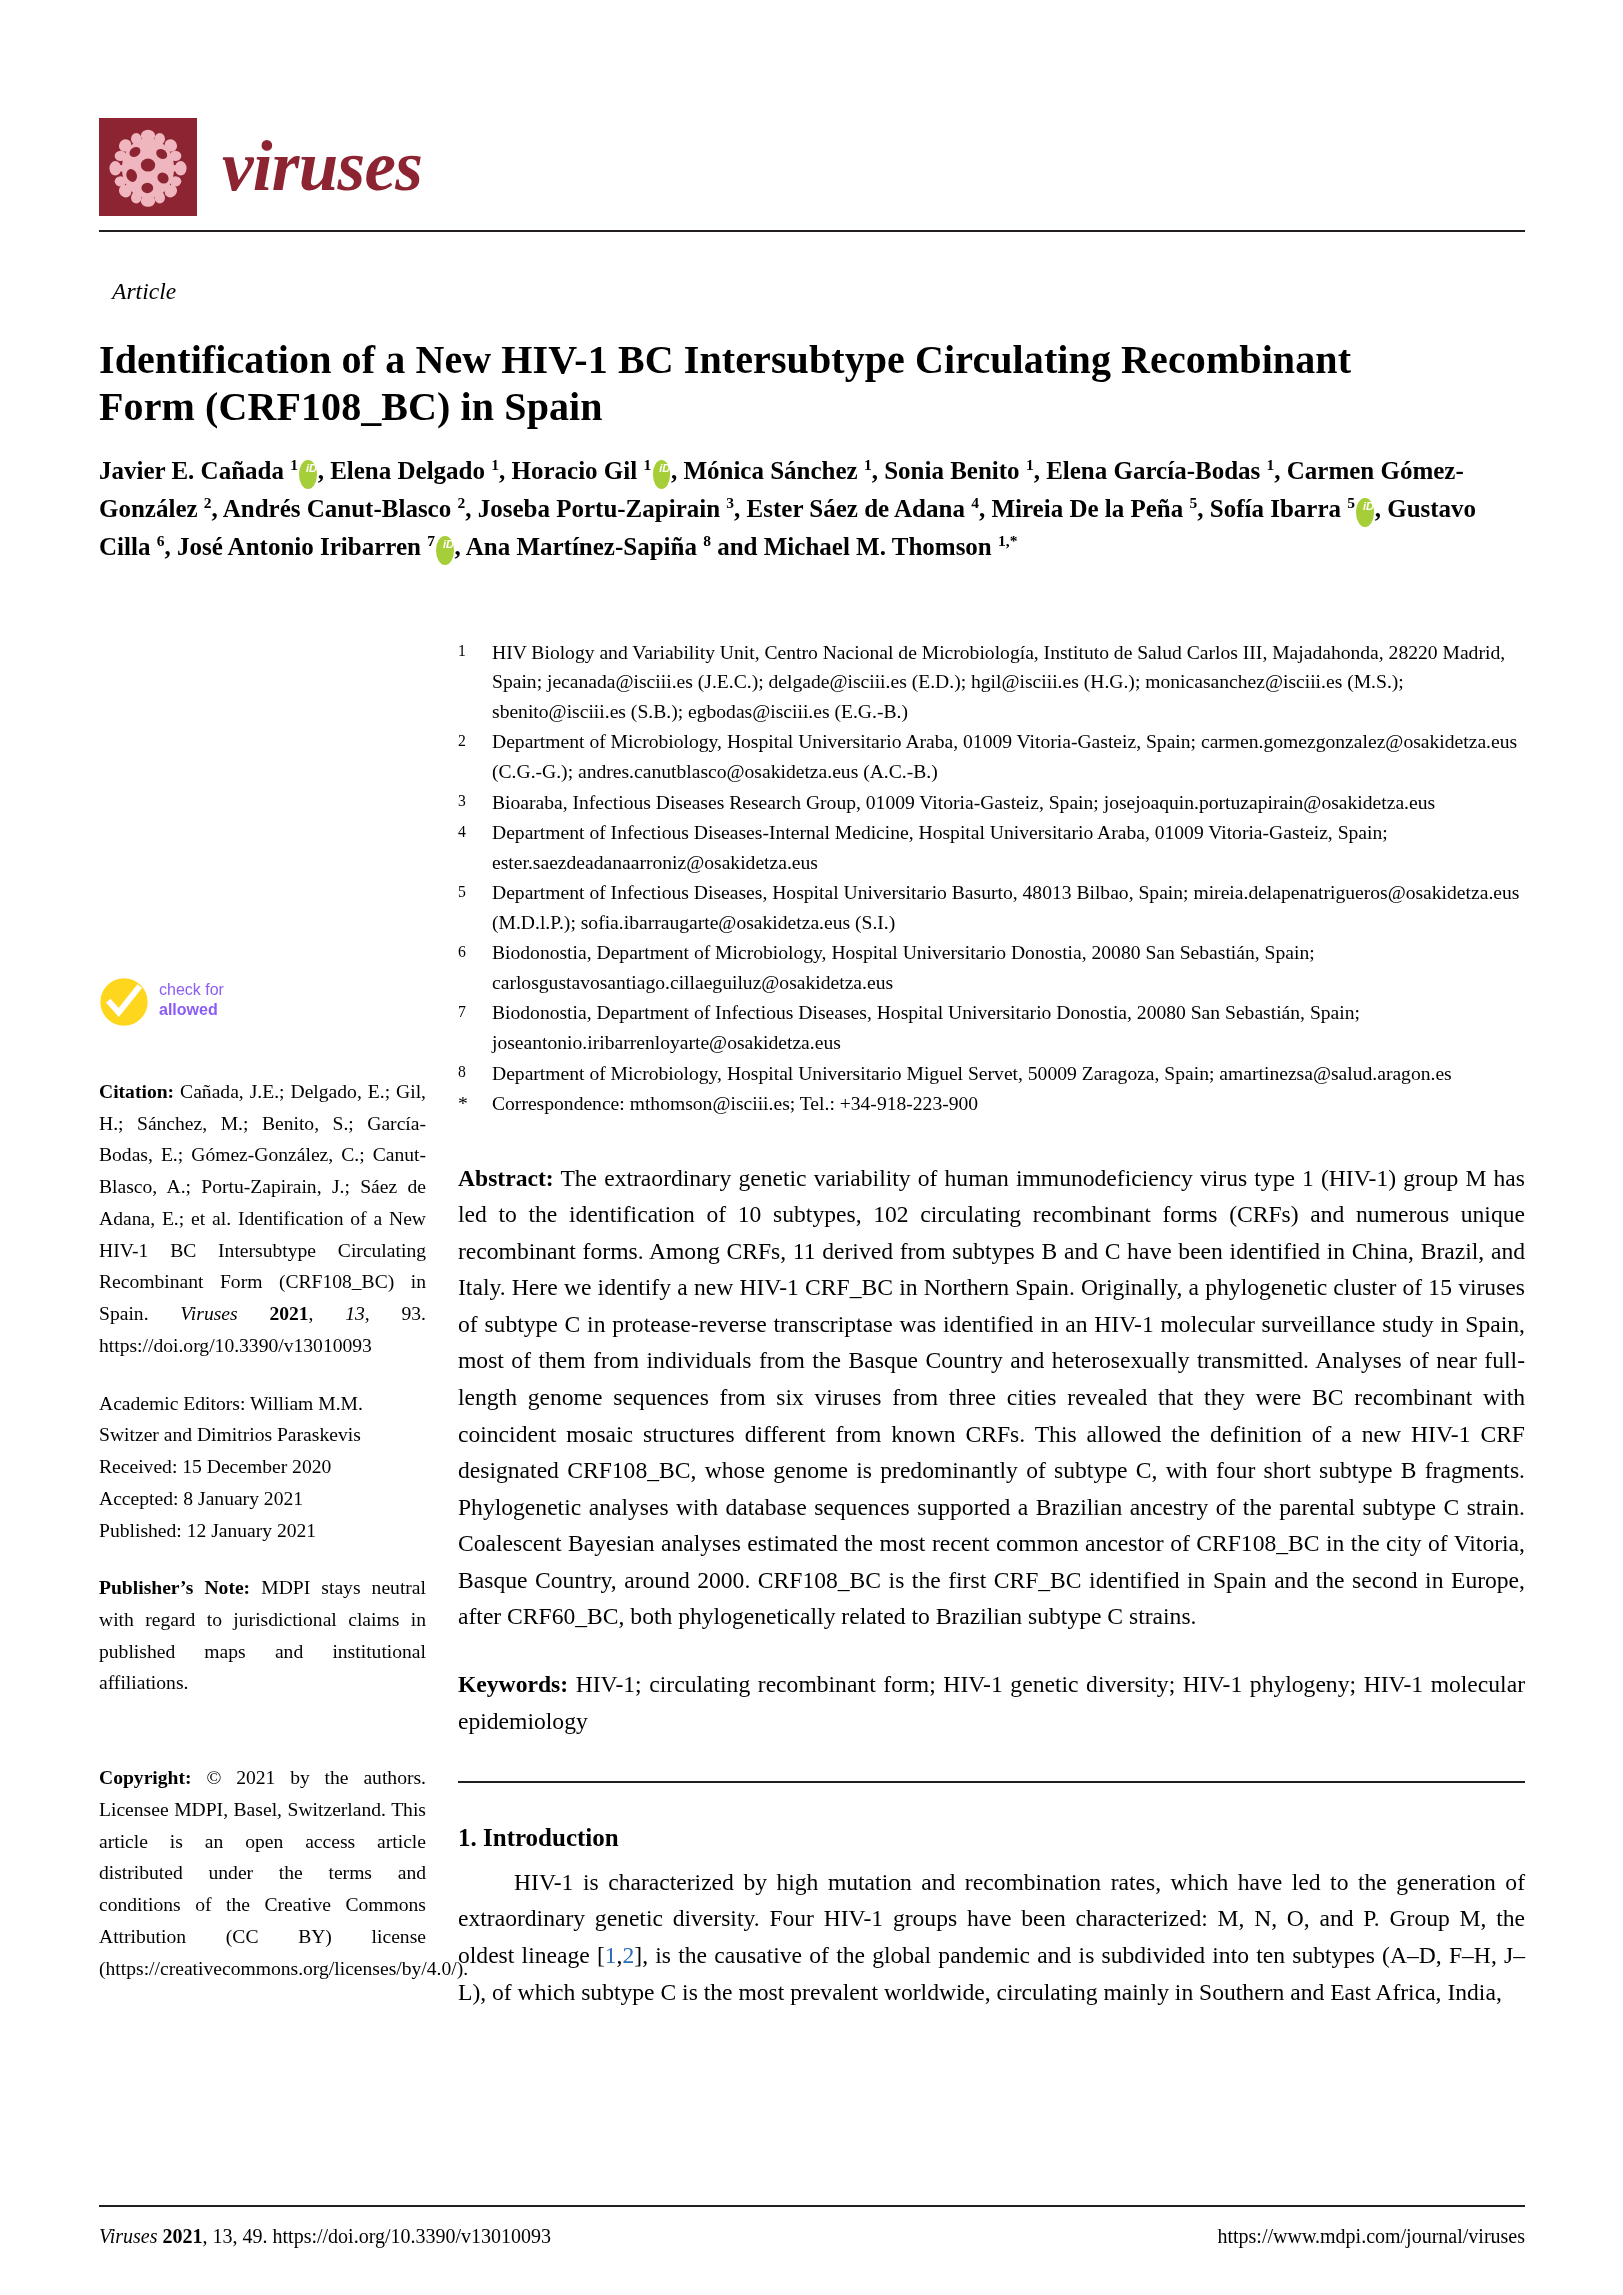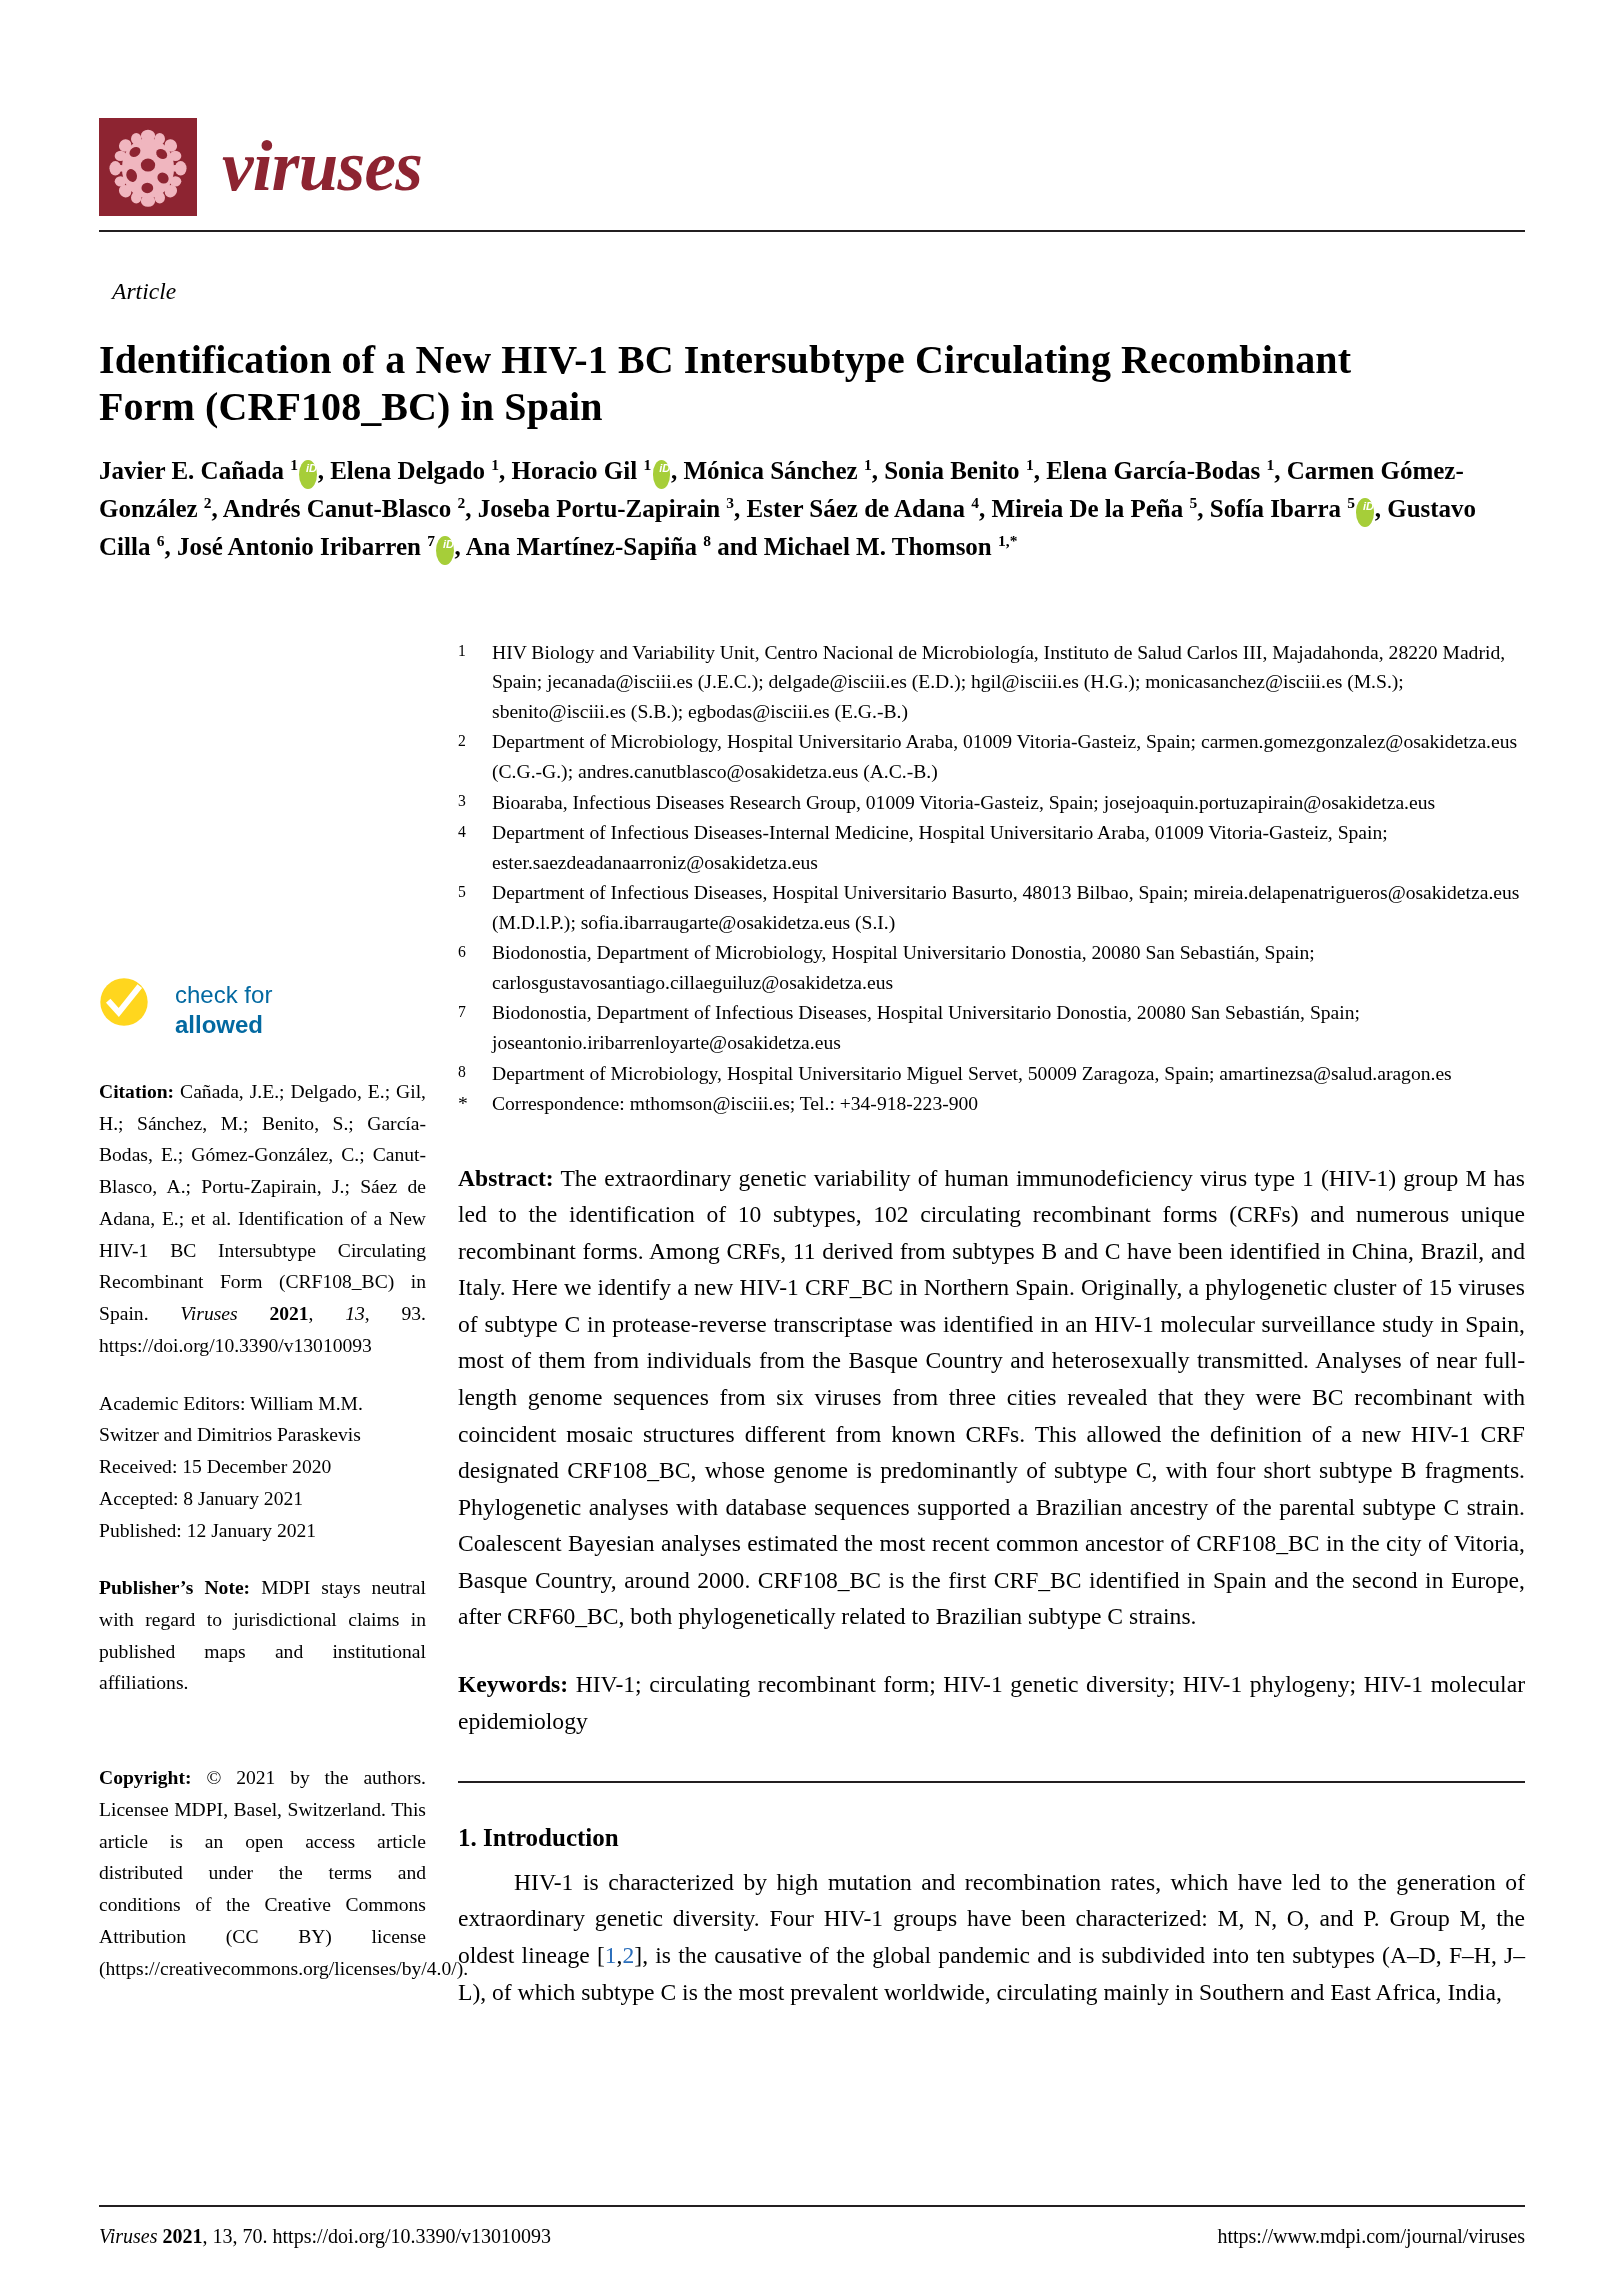--- a/index.html
+++ b/index.html
@@ -125,25 +125,25 @@
     height: 73px;
     margin-bottom: 34px;
   }
   .cu-mark {
     position: absolute;
     left: 0; top: 7.9px;
     width: 50px; height: 50px;
   }
   .cu-text {
     position: absolute;
-    left: 76px; top: 10.5px;
+    left: 60px; top: 10.5px;
     font-family: "Liberation Sans", "DejaVu Sans", sans-serif;
-    font-size: 24px;
+    font-size: 16px;
     line-height: 1.26;
-    color: #0369a1;
+    color: #8b5cf6;
   }
   .cu-text .b { font-weight: 700; }
 
   .side-block {
     font-size: 19.6px;
     line-height: 1.62;
     text-align: justify;
     margin-bottom: 26px;
   }
   .side-block b { font-weight: 700; }
@@ -389,17 +389,17 @@
     <div class="section-rule"></div>
 
     <div class="section-head">1. Introduction</div>
 
     <div class="body-para">
       <span>HIV-1 is characterized by high mutation and recombination rates, which have led to the generation of extraordinary genetic diversity. Four HIV-1 groups have been characterized: M, N, O, and P. Group M, the oldest lineage [</span><a class="cite">1</a><span>,</span><a class="cite">2</a><span>], is the causative of the global pandemic and is subdivided into ten subtypes (A–D, F–H, J–L), of which subtype C is the most prevalent worldwide, circulating mainly in Southern and East Africa, India,</span>
     </div>
   </div>
 
   <div class="footer-rule"></div>
-  <div class="footer-left"><i>Viruses</i> <b>2021</b><span>, 13, 70. https://doi.org/10.3390/v13010093</span></div>
+  <div class="footer-left"><i>Viruses</i> <b>2021</b><span>, 13, 49. https://doi.org/10.3390/v13010093</span></div>
   <div class="footer-right">https://www.mdpi.com/journal/viruses</div>
 
 </div>
 
 
 </body></html>

